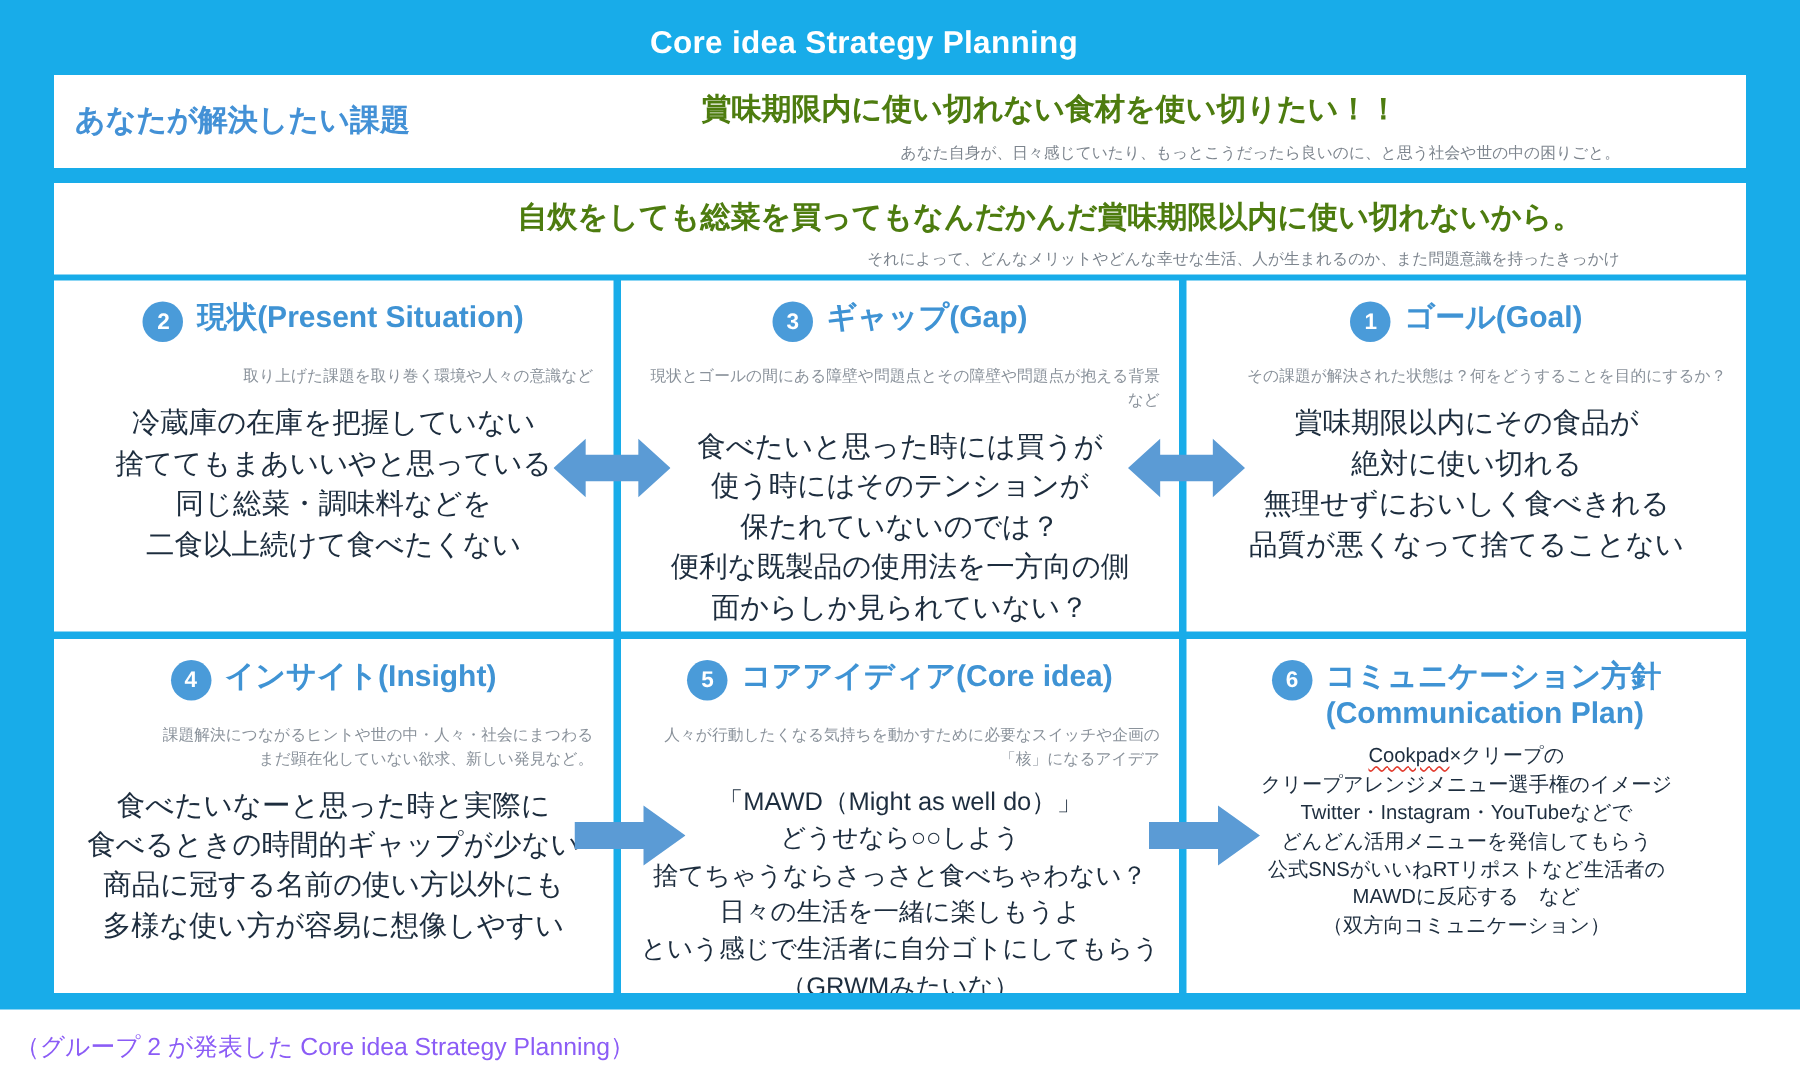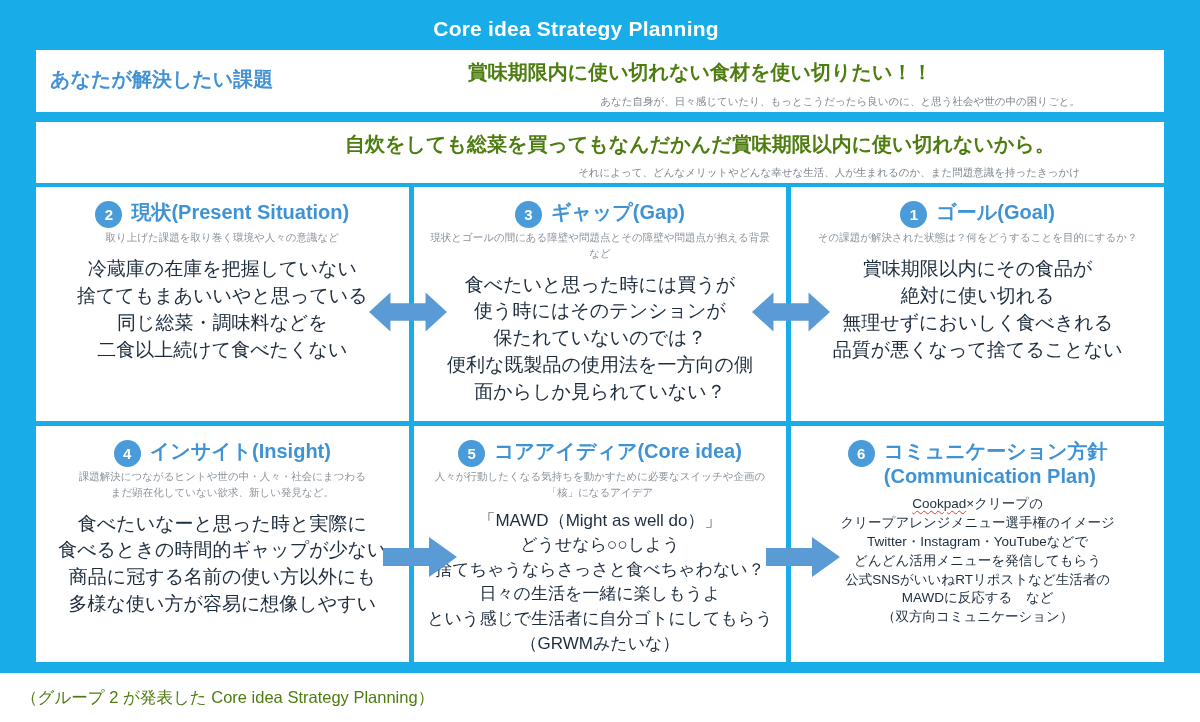--- a/index.html
+++ b/index.html
@@ -37,34 +37,34 @@
   .badge{
     flex:0 0 auto;width:27px;height:27px;border-radius:50%;background:#4a9bd9;
     color:#ffffff;font-size:15px;font-weight:bold;
     display:flex;align-items:center;justify-content:center;margin-top:1px;
   }
   .cell-title{
     color:#3f93d4;font-size:20px;font-weight:bold;line-height:1.25;
     text-align:left;white-space:pre-line;
   }
   .cell-desc{
-    margin:2px 13px 0 13px;color:#8a929b;font-size:10.5px;line-height:1.5;
-    text-align:center;white-space:pre-line;
+    margin:16px 13px 0 13px;color:#8a929b;font-size:10.5px;line-height:1.5;
+    text-align:right;white-space:pre-line;
   }
   .cell-body{
     margin-top:10px;padding:0 4px;color:#1d2d3e;font-size:19px;line-height:1.42;
     text-align:center;white-space:pre-line;
   }
   .cell-body.mid{font-size:17px;line-height:1.45;margin-top:8px;}
   .cell-body.small{font-size:13.5px;line-height:1.4;margin-top:6px;}
   .misspelled{text-decoration:underline wavy #e23b2e;text-decoration-thickness:1px;text-underline-offset:2px;}
   .arrow{position:absolute;}
   .arrow svg{display:block;}
   .caption{
-    position:absolute;left:21px;top:687px;color:#4d7c0f;font-size:16.5px;white-space:nowrap;
+    position:absolute;left:10px;top:687px;color:#8b5cf6;font-size:16.5px;white-space:nowrap;
   }
 </style>
 </head>
 <body>
 
 <div class="cyan-bg"></div>
 
 <div class="page-title">Core idea Strategy Planning</div>
 
 <div class="row-panel r1">

